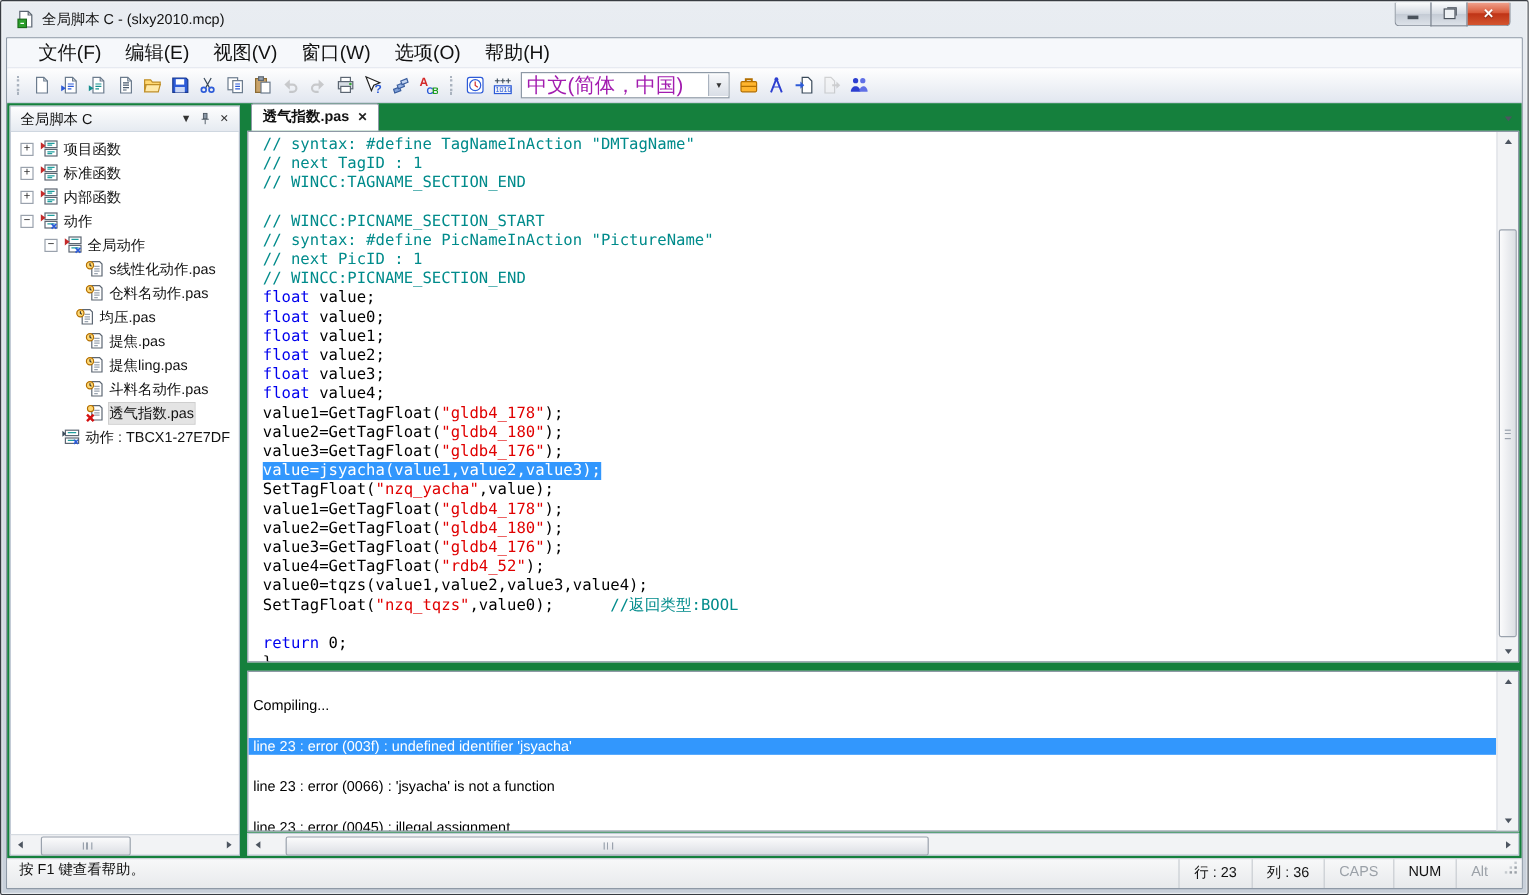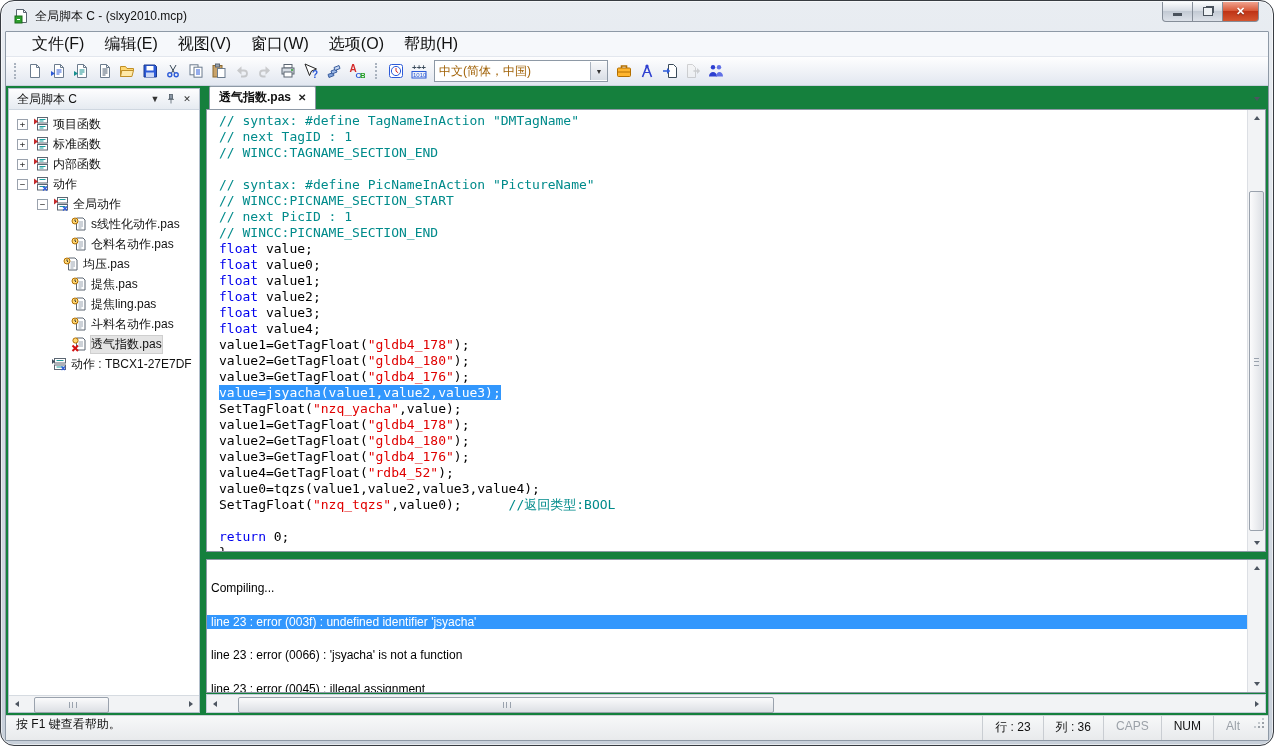--- a/index.html
+++ b/index.html
@@ -1,17 +1,17 @@
 <!DOCTYPE html>
 <html><head>
 <meta charset="utf-8">
 <style>
   html,body{margin:0;padding:0;background:#fff;}
   body{width:1274px;height:746px;font-family:"Liberation Sans",sans-serif;-webkit-font-smoothing:antialiased;}
-  .window{position:relative;width:1272px;height:744px;border:1px solid #383c42;border-radius:14px;
+  .window{position:relative;width:1272px;height:744px;border:1px solid #383c42;border-radius:2px;
     background:linear-gradient(#e9edf2,#c8d0da);overflow:hidden;box-shadow:inset 0 0 0 1px rgba(255,255,255,.55);}
   
   .titlebar{height:30px;display:flex;align-items:center;padding-left:12px;font-size:12px;color:#111;}
   .app-icon{width:16px;height:16px;margin-right:6px;flex:0 0 auto;}
   .winbtns{position:absolute;top:1px;right:14px;display:flex;z-index:5;}
   .winbtn{width:29px;height:19px;border:1px solid #858d98;border-top:none;margin-left:-1px;
     background:linear-gradient(#fbfcfd,#d4dae2 50%,#c3cad4 50%,#dde2e9);
     display:flex;align-items:center;justify-content:center;cursor:default;}
   .winbtn.min{border-radius:0 0 0 4px;}
   .winbtn .minbar{width:9px;height:3px;background:#4a525c;margin-top:6px;}
@@ -26,21 +26,21 @@
   .menu-item{padding:3px 10px;cursor:default;}
   
   .toolbar{height:28px;display:flex;align-items:center;background:linear-gradient(#fefefe,#e2e7f0);
     border-bottom:1px solid #c9d1dd;padding-left:4px;}
   .tb-group{display:flex;align-items:center;height:100%;padding:0 3px;}
   .grip{width:3px;height:16px;border-left:2px dotted #aab3bf;margin:0 4px 0 1px;}
   .tb-btn{width:23px;height:22px;display:flex;align-items:center;justify-content:center;border-radius:2px;}
   .tb-btn svg{width:16px;height:16px;}
   .tb-btn.disabled{opacity:.45;filter:grayscale(1);}
   .combo{display:flex;align-items:center;width:172px;height:20px;background:#fff;border:1px solid #8e99a6;margin:0 4px;}
-  .combo .combo-text{flex:1;font-size:12px;padding-left:4px;color:#a16207;white-space:nowrap;overflow:hidden;}
+  .combo .combo-text{flex:1;font-size:17px;padding-left:4px;color:#a21caf;white-space:nowrap;overflow:hidden;}
   .combo .combo-arrow{width:16px;height:18px;border-left:1px solid #aab3bf;display:flex;align-items:center;justify-content:center;
     background:linear-gradient(#f7f8fa,#d9dee6);font-size:7px;color:#333;}
   
   .main{flex:1;display:flex;background:#15803d;padding:2px;min-height:0;}
   .sidebar{width:190px;display:flex;flex-direction:column;background:#fff;border:1px solid #b4bfcc;min-height:0;}
   .side-header{height:20px;display:flex;align-items:center;background:linear-gradient(#fdfdfe,#e6ebf1);
     border-bottom:1px solid #cfd7e0;font-size:12px;padding:0 4px 0 8px;color:#111;}
   .side-title{flex:1;white-space:nowrap;overflow:hidden;}
   .side-hbtn{width:16px;height:16px;display:flex;align-items:center;justify-content:center;font-size:9px;color:#333;}
   .tree{flex:1;overflow:hidden;padding-top:4px;font-size:12px;color:#111;}
@@ -480,22 +480,22 @@
               <span class="tri down"></span>
             </span>
         </div>
 
         <div class="editor">
           <div class="code">
               <div class="code-line"><span class="tok-c">// syntax: #define TagNameInAction "DMTagName"</span></div>
               <div class="code-line"><span class="tok-c">// next TagID : 1</span></div>
               <div class="code-line"><span class="tok-c">// WINCC:TAGNAME_SECTION_END</span></div>
               <div class="code-line">&nbsp;</div>
+              <div class="code-line"><span class="tok-c">// WINCC:PICNAME_SECTION_START</span></div>
               <div class="code-line"><span class="tok-c">// syntax: #define PicNameInAction "PictureName"</span></div>
-              <div class="code-line"><span class="tok-c">// WINCC:PICNAME_SECTION_START</span></div>
               <div class="code-line"><span class="tok-c">// next PicID : 1</span></div>
               <div class="code-line"><span class="tok-c">// WINCC:PICNAME_SECTION_END</span></div>
               <div class="code-line"><span class="tok-k">float</span><span class="tok-p"> value;</span></div>
               <div class="code-line"><span class="tok-k">float</span><span class="tok-p"> value0;</span></div>
               <div class="code-line"><span class="tok-k">float</span><span class="tok-p"> value1;</span></div>
               <div class="code-line"><span class="tok-k">float</span><span class="tok-p"> value2;</span></div>
               <div class="code-line"><span class="tok-k">float</span><span class="tok-p"> value3;</span></div>
               <div class="code-line"><span class="tok-k">float</span><span class="tok-p"> value4;</span></div>
               <div class="code-line"><span class="tok-p">value1=GetTagFloat(</span><span class="tok-s">"gldb4_178"</span><span class="tok-p">);</span></div>
               <div class="code-line"><span class="tok-p">value2=GetTagFloat(</span><span class="tok-s">"gldb4_180"</span><span class="tok-p">);</span></div>

